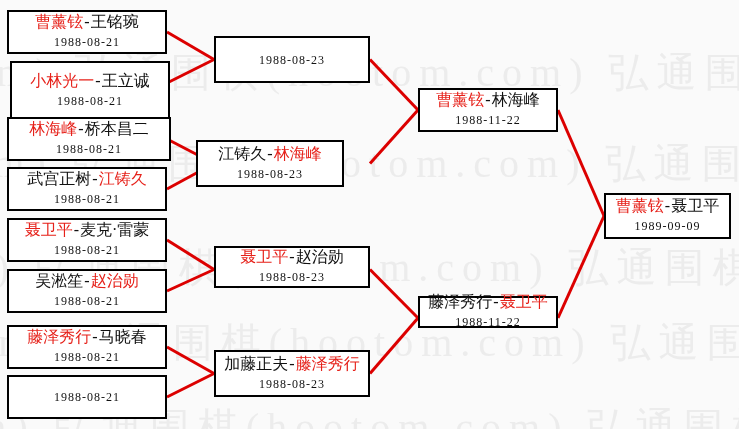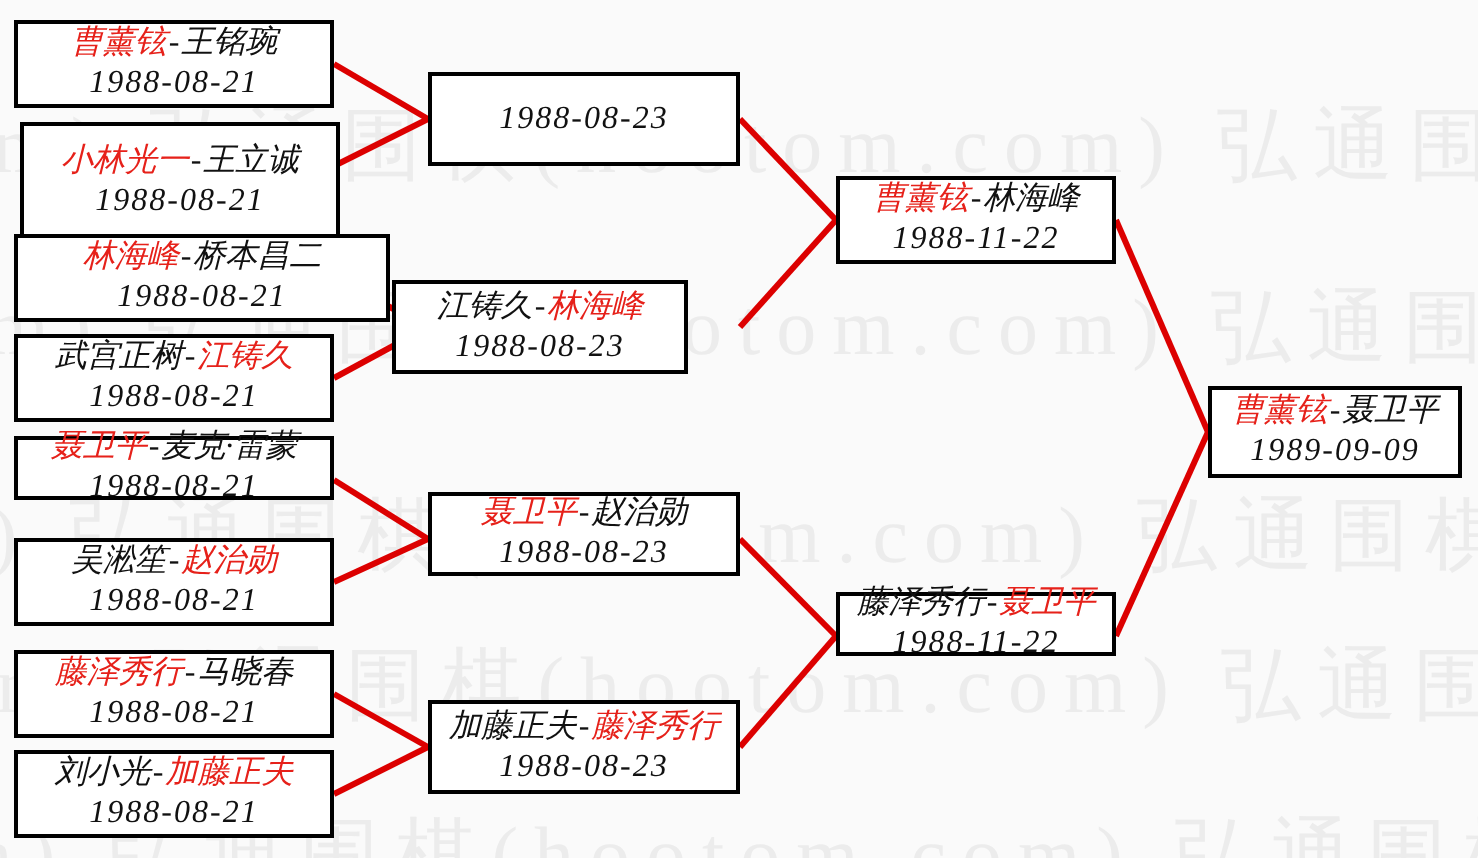--- a/index.html
+++ b/index.html
@@ -37,29 +37,28 @@
     z-index:2;
     box-sizing:border-box;
     background:#ffffff;
     border:2px solid var(--border,#000000);
     display:flex;
     flex-direction:column;
     justify-content:center;
     align-items:center;
     text-align:center;
     color:var(--ink,#111111);
-    font-style:italic;
   }
   .match .names{
     font-size:16px;
     line-height:20px;
     white-space:nowrap;
   }
   .match .date{
-    font-size:16px;
+    font-size:12px;
     line-height:20px;
     letter-spacing:1px;
     white-space:nowrap;
   }
   .match .sep{padding:0 1px;}
   .match[data-winner="p1"] .p1,
   .match[data-winner="p2"] .p2{
     color:var(--win,#e6211a);
   }
 </style>
@@ -92,42 +91,41 @@
     </svg>
 
   <div class="match" id="box-r1-0" style="left:7px;top:10px;width:160px;height:44px" data-winner="p1">
     <div class="names"><span class="p1">曹薰铉</span><span class="sep">-</span><span class="p2">王铭琬</span></div>
     <div class="date">1988-08-21</div>
   </div>
   <div class="match" id="box-r1-1" style="left:10px;top:61px;width:160px;height:60px" data-winner="p1">
     <div class="names"><span class="p1">小林光一</span><span class="sep">-</span><span class="p2">王立诚</span></div>
     <div class="date">1988-08-21</div>
   </div>
-  <div class="match" id="box-r1-2" style="left:7px;top:117px;width:188px;height:44px" data-winner="p1">
+  <div class="match" id="box-r1-2" style="left:7px;top:117px;width:164px;height:44px" data-winner="p1">
     <div class="names"><span class="p1">林海峰</span><span class="sep">-</span><span class="p2">桥本昌二</span></div>
     <div class="date">1988-08-21</div>
   </div>
   <div class="match" id="box-r1-3" style="left:7px;top:167px;width:160px;height:44px" data-winner="p2">
     <div class="names"><span class="p1">武宫正树</span><span class="sep">-</span><span class="p2">江铸久</span></div>
     <div class="date">1988-08-21</div>
   </div>
-  <div class="match" id="box-r1-4" style="left:7px;top:218px;width:160px;height:32px" data-winner="p1">
+  <div class="match" id="box-r1-4" style="left:7px;top:218px;width:160px;height:44px" data-winner="p1">
     <div class="names"><span class="p1">聂卫平</span><span class="sep">-</span><span class="p2">麦克·雷蒙</span></div>
     <div class="date">1988-08-21</div>
   </div>
   <div class="match" id="box-r1-5" style="left:7px;top:269px;width:160px;height:44px" data-winner="p2">
     <div class="names"><span class="p1">吴淞笙</span><span class="sep">-</span><span class="p2">赵治勋</span></div>
     <div class="date">1988-08-21</div>
   </div>
   <div class="match" id="box-r1-6" style="left:7px;top:325px;width:160px;height:44px" data-winner="p1">
     <div class="names"><span class="p1">藤泽秀行</span><span class="sep">-</span><span class="p2">马晓春</span></div>
     <div class="date">1988-08-21</div>
   </div>
   <div class="match" id="box-r1-7" style="left:7px;top:375px;width:160px;height:44px" data-winner="p2">
-    <div class="names"><span class="p1">刘小光</span><span class="sep">-</span><span class="p2">加藤正夫</span></div>
     <div class="date">1988-08-21</div>
   </div>
 
   <div class="match" id="box-r2-0" style="left:214px;top:36px;width:156px;height:47px" data-winner="p1">
     <div class="date">1988-08-23</div>
   </div>
   <div class="match" id="box-r2-1" style="left:196px;top:140px;width:148px;height:47px" data-winner="p2">
     <div class="names"><span class="p1">江铸久</span><span class="sep">-</span><span class="p2">林海峰</span></div>
     <div class="date">1988-08-23</div>
   </div>

